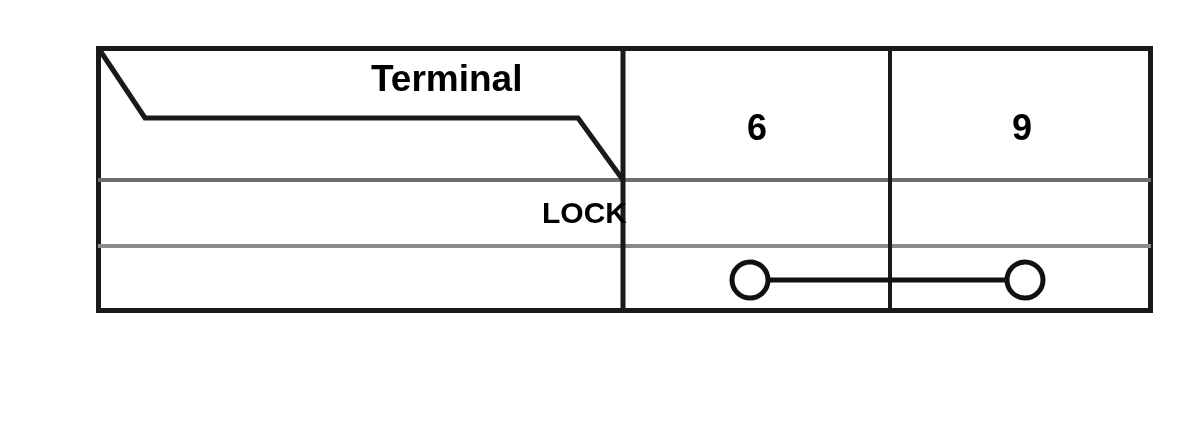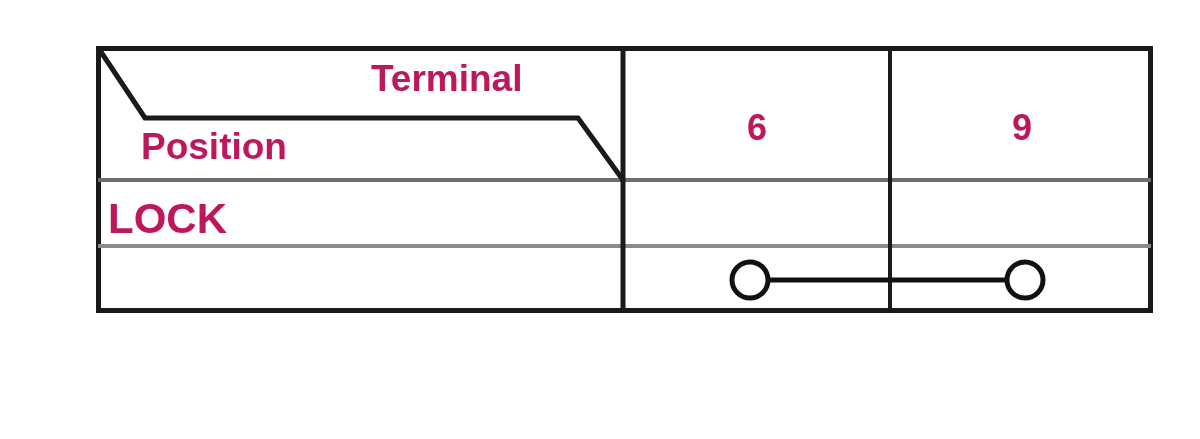--- a/index.html
+++ b/index.html
@@ -36,21 +36,21 @@
     left: 0;
     top: 0;
     width: 1057px;
     height: 267px;
     pointer-events: none;
   }
 
   .cell-text {
     position: absolute;
     font-weight: bold;
-    color: #be185d;
+    color: #000000;
     white-space: nowrap;
     line-height: 1;
   }
 
   
   .hdr-terminal {
     left: 275px;
     top: 14px;
     font-size: 37px;
     letter-spacing: 0px;
@@ -65,24 +65,24 @@
   .col-head {
     top: 64px;
     font-size: 36px;
     text-align: center;
   }
   .col-head-6 { left: 527px; width: 268px; }
   .col-head-9 { left: 795px; width: 262px; }
 
   
   .row-label {
-    left: 12px;
+    left: 4px;
     width: 527px;
-    text-align: left;
-    font-size: 42px;
+    text-align: right;
+    font-size: 30px;
   }
   .row-label-lock   { top: 152px; }
   .row-label-unlock { top: 217px; }
 </style>
 </head>
 <body>
 
 <div id="canvas">
 
   <div class="tbl-wrap">
@@ -100,21 +100,20 @@
       <polyline points="3,3 49,72 482,72 527,134" fill="none" stroke="#1a1a1a" stroke-width="5" stroke-linejoin="miter" stroke-linecap="butt"></polyline>
 
       <line x1="654" y1="234" x2="929" y2="234" stroke="#111111" stroke-width="5"></line>
 
       <circle cx="654" cy="234" r="18" fill="#ffffff" stroke="#111111" stroke-width="5"></circle>
       <circle cx="929" cy="234" r="18" fill="#ffffff" stroke="#111111" stroke-width="5"></circle>
     </svg>
 
     <div class="cell-text hdr-terminal">Terminal</div>
 
-    <div class="cell-text hdr-position">Position</div>
 
     <div class="cell-text col-head col-head-6">6</div>
 
     <div class="cell-text col-head col-head-9">9</div>
 
     <div class="cell-text row-label row-label-lock">LOCK</div>
 
 
   </div>
 </div>

